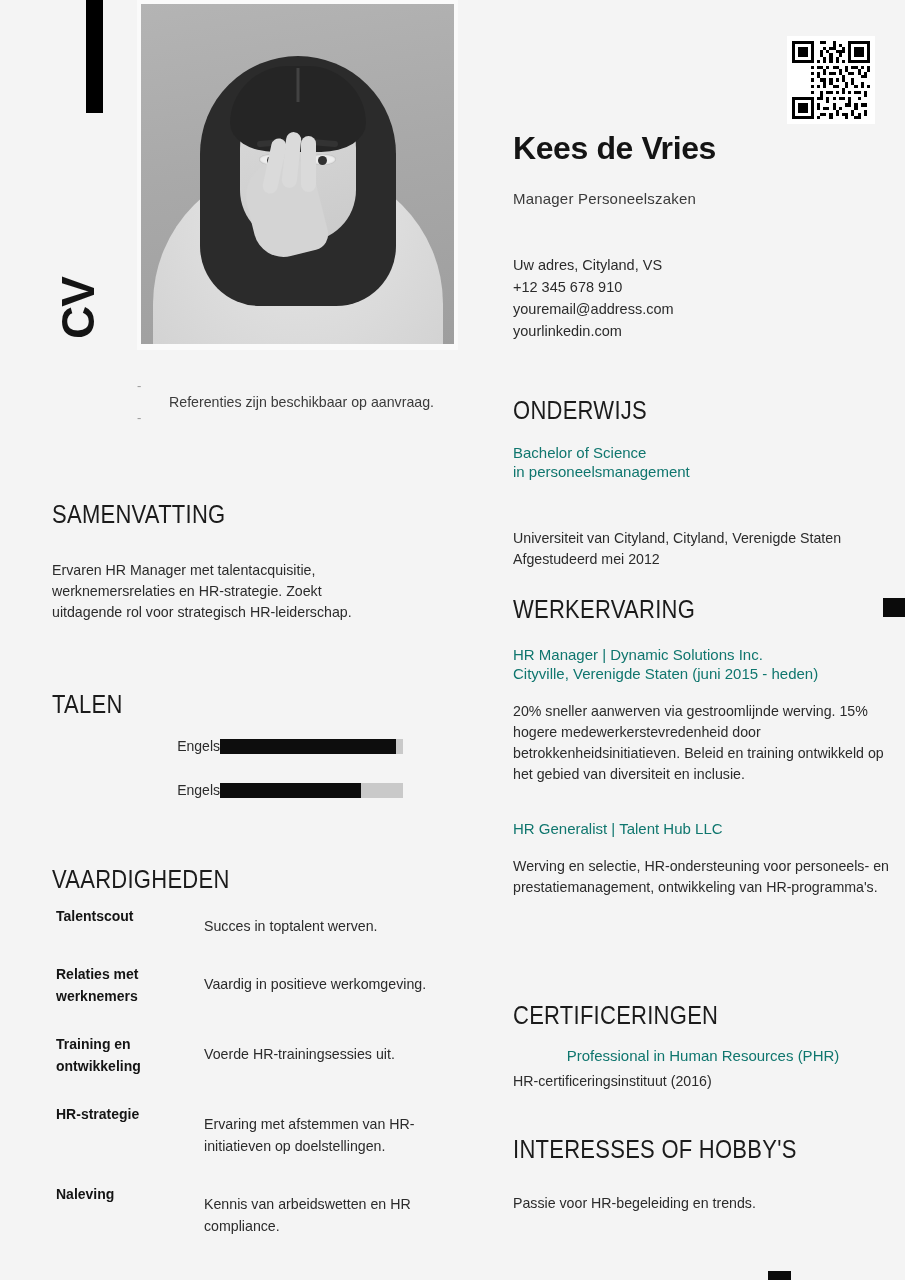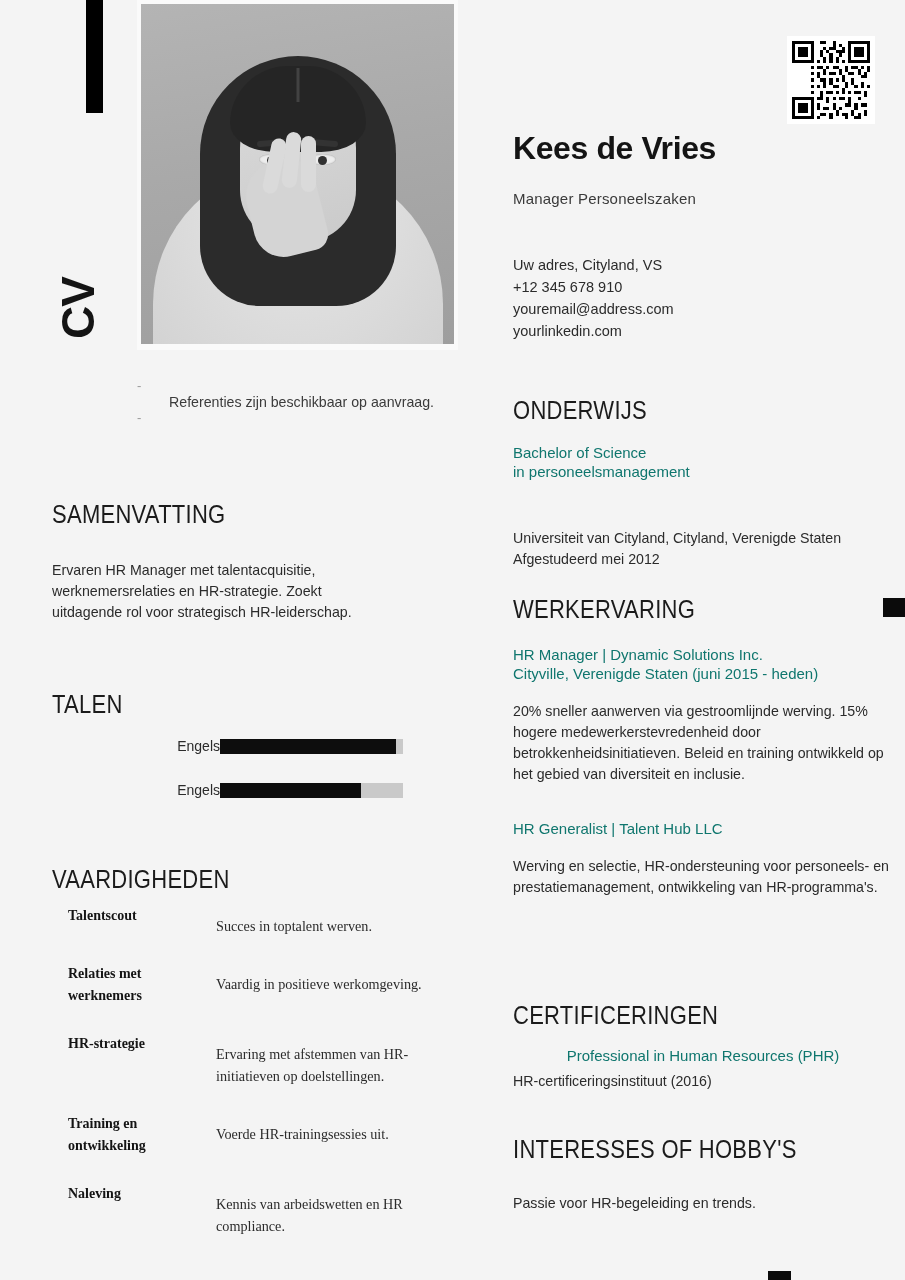--- a/index.html
+++ b/index.html
@@ -217,21 +217,21 @@
     display:flex; align-items:center; height:22px; margin-bottom:22px;text-align:right;
   }
   .lang-name { width:168px; font-size:14px; color:#2b2b2b; }
   .lang-track {
     position:relative; width:183px; height:15px;
     background:#c9c9c9;
   }
   .lang-fill { position:absolute; left:0; top:0; height:100%; background:#0d0d0d; }
 
   #skills-title { top:865px; }
-  #skills-list  { top:905px; left:68px; width:400px;font-family:Liberation Serif, serif; }
+  #skills-list  { top:905px; left:56px; width:400px; }
   .skill-row { display:flex; margin-bottom:26px; }
   .skill-name {
     width:148px; font-size:14px; font-weight:700; line-height:22px; color:#141414;
   }
   .skill-desc {
     flex:1; font-size:14.2px; line-height:22px; color:#2b2b2b; padding-top:10px;
   }
 
   
   #right-edge-mark { left:883px; top:598px; width:22px; height:19px; background:#0b0b0b; }
@@ -416,26 +416,26 @@
 <div class="abs" id="skills-list">
   <div class="skill-row">
     <span class="skill-name">Talentscout</span>
     <span class="skill-desc">Succes in toptalent werven.</span>
   </div>
   <div class="skill-row">
     <span class="skill-name">Relaties met werknemers</span>
     <span class="skill-desc">Vaardig in positieve werkomgeving.</span>
   </div>
   <div class="skill-row">
+    <span class="skill-name">Training en ontwikkeling</span>
+    <span class="skill-desc">Voerde HR-trainingsessies uit.</span>
+  </div>
+  <div class="skill-row">
     <span class="skill-name">HR-strategie</span>
     <span class="skill-desc">Ervaring met afstemmen van HR-initiatieven op doelstellingen.</span>
-  </div>
-  <div class="skill-row">
-    <span class="skill-name">Training en ontwikkeling</span>
-    <span class="skill-desc">Voerde HR-trainingsessies uit.</span>
   </div>
   <div class="skill-row">
     <span class="skill-name">Naleving</span>
     <span class="skill-desc">Kennis van arbeidswetten en HR compliance.</span>
   </div>
 </div>
 
 <div class="abs right-col section-title" id="edu-title">ONDERWIJS</div>
 <div class="abs right-col entry-title" id="edu-degree" style="white-space:pre-line">Bachelor of Science
 in personeelsmanagement</div>

